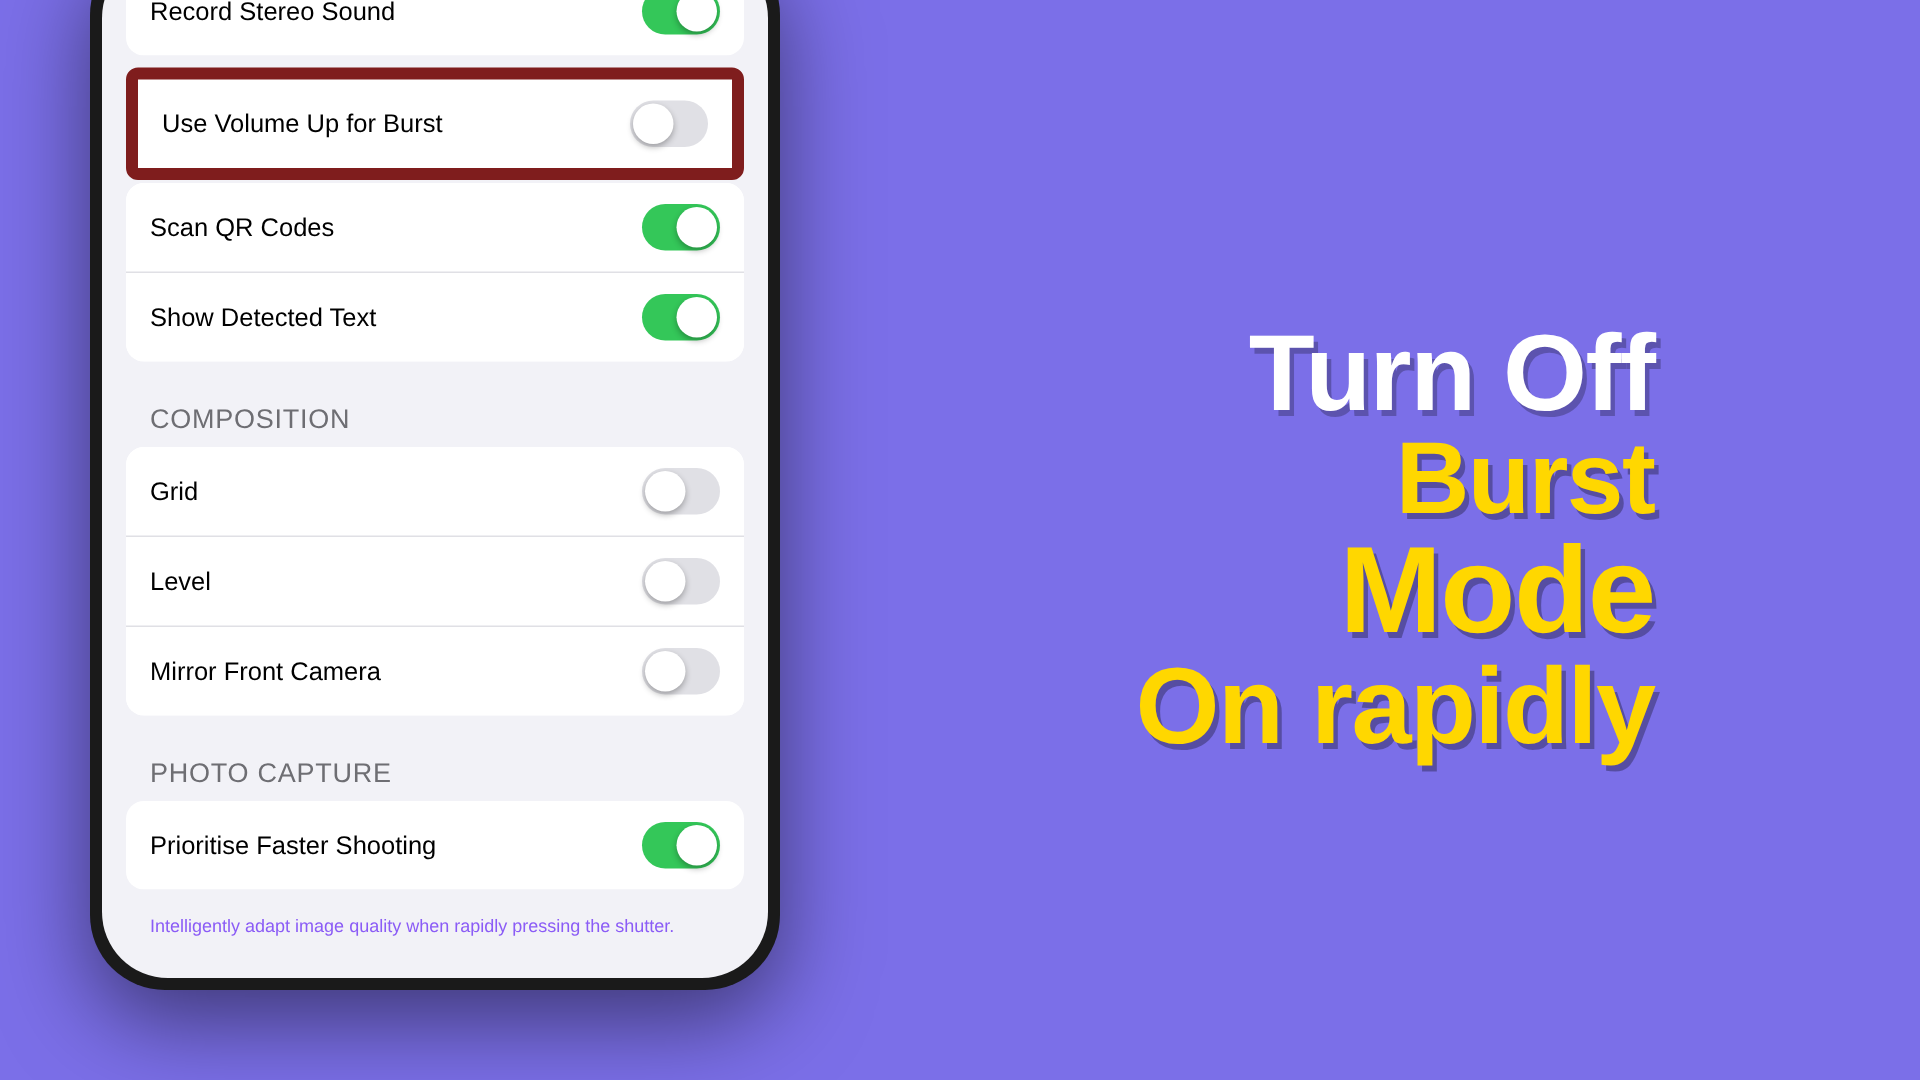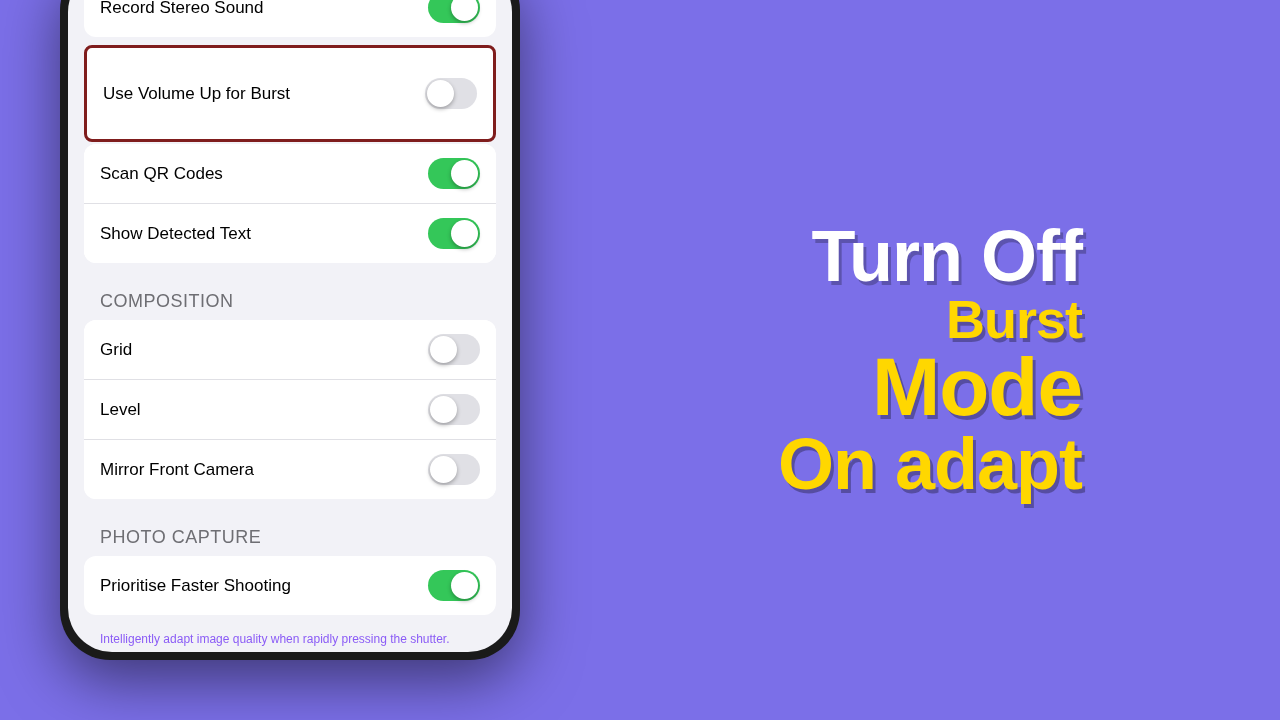--- a/index.html
+++ b/index.html
@@ -145,21 +145,21 @@
       font-size: 72px;
       font-weight: 900;
       color: #fff;
       line-height: 1.0;
       text-shadow: 3px 4px 0px rgba(0,0,0,0.25);
       font-family: Arial Black, Impact, sans-serif;
       letter-spacing: -1px;
     }
 
     .title-line2 {
-      font-size: 54px;
+      font-size: 68px;
       font-weight: 900;
       color: #ffd700;
       line-height: 1.0;
       text-shadow: 3px 4px 0px rgba(0,0,0,0.3);
       font-family: Arial Black, Impact, sans-serif;
       letter-spacing: -1px;
     }
 
     .title-line3 {
       font-size: 82px;
@@ -182,23 +182,23 @@
     }
 
     .highlighted-row-wrapper {
       margin: 0 16px 0 16px;
     }
 
     .highlighted-row-inner {
       display: flex;
       align-items: center;
       justify-content: space-between;
-      padding: 30px 16px;
-      background: #fff;
-      border: 3px solid #7f1d1d;
+      padding: 14px 16px;
+      background: #fff;
+      border: 8px solid #7f1d1d;
       border-radius: 8px;
       margin-bottom: 2px;
     }
   </style>
 </head>
 <body>
 
 <div class="left-panel">
   <div class="iphone-frame">
     <div class="iphone-screen">
@@ -274,15 +274,15 @@
       </div>
     </div>
   </div>
 </div>
 
 <div class="right-panel">
   <div class="title-block">
     <div class="title-line1">Turn Off</div>
     <div class="title-line2">Burst</div>
     <div class="title-line3">Mode</div>
-    <div class="title-line4">On adapt</div>
+    <div class="title-line4">On rapidly</div>
   </div>
 </div>
 
 </body></html>

